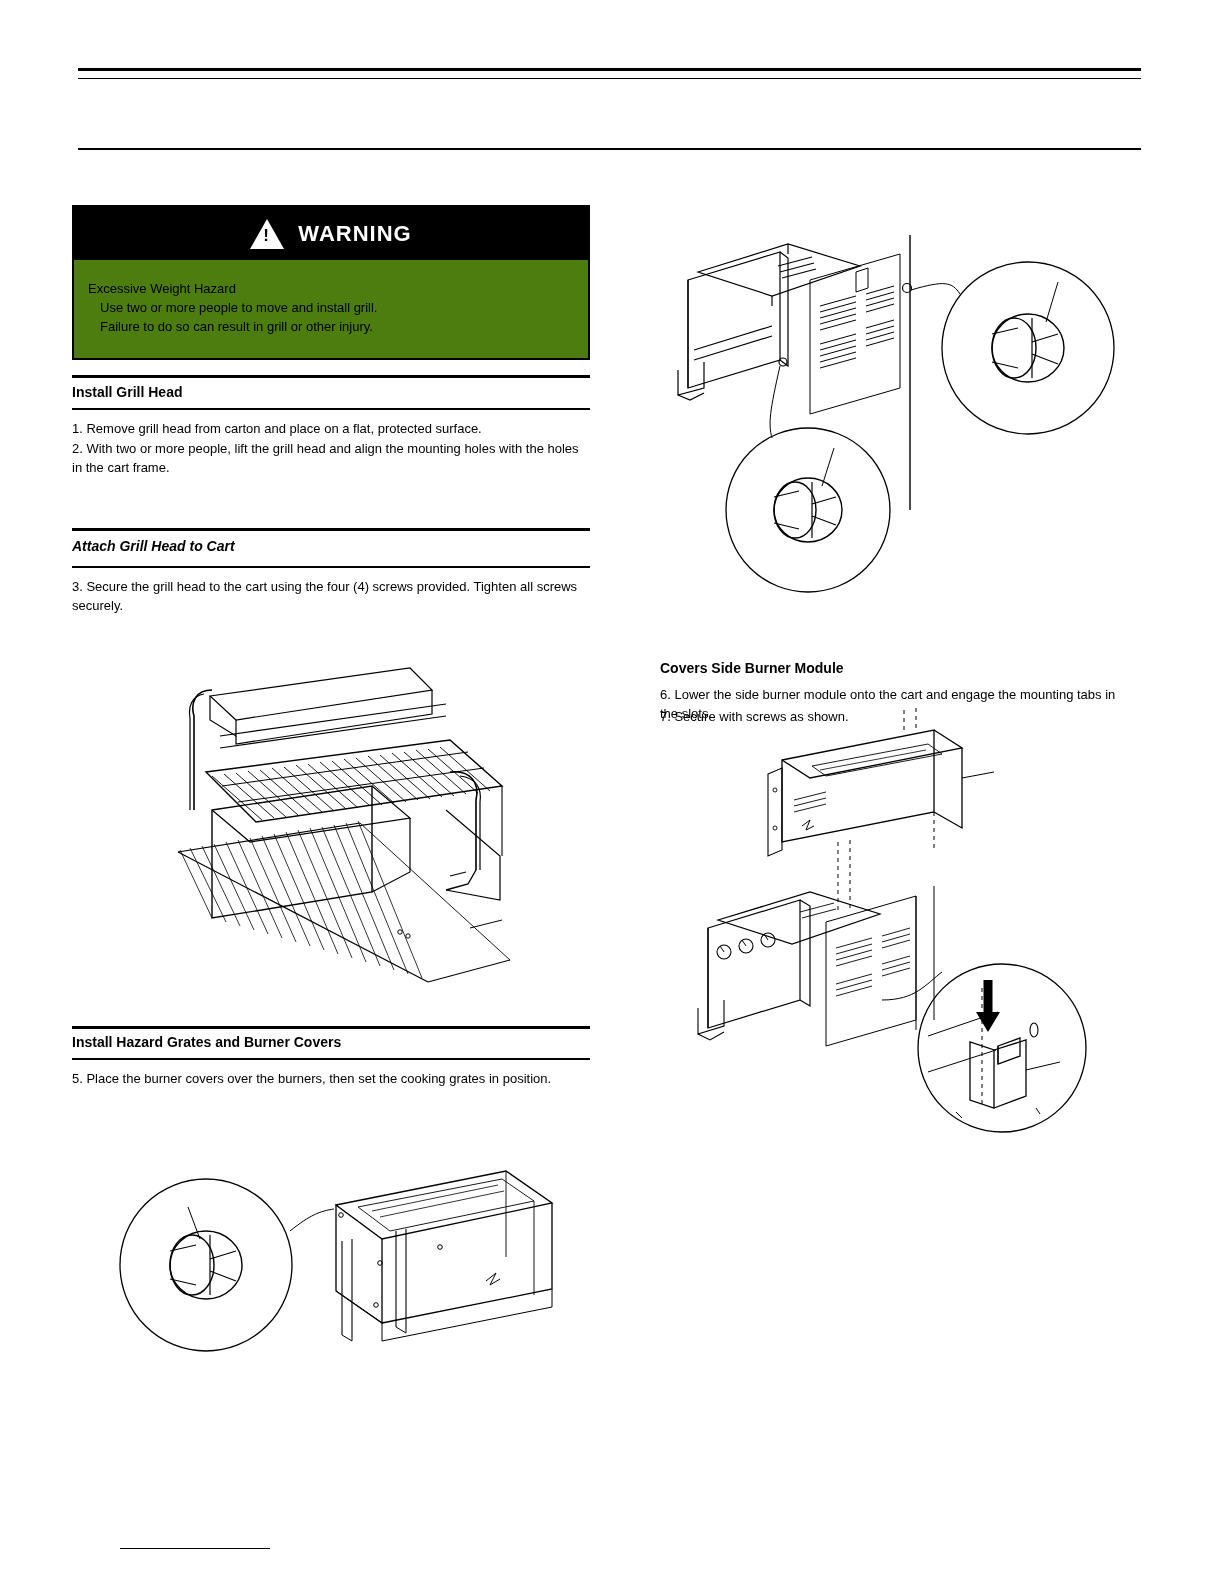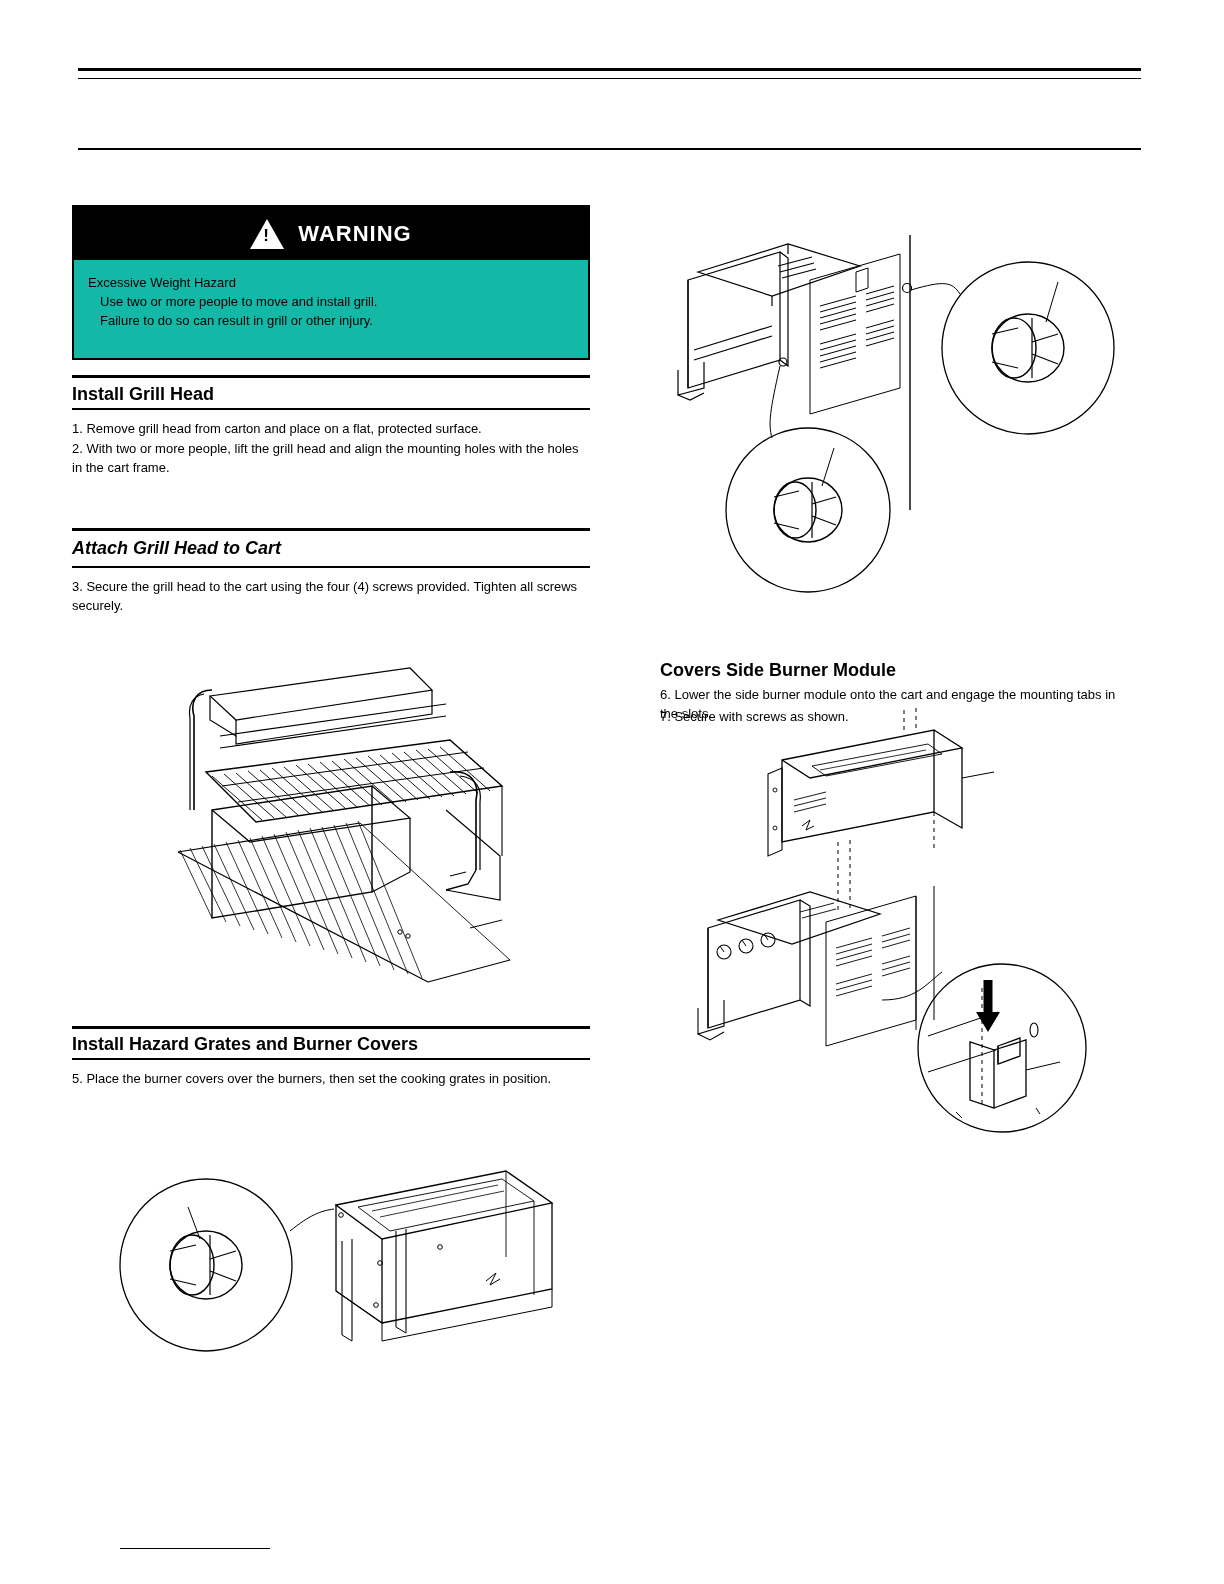--- a/index.html
+++ b/index.html
@@ -29,21 +29,21 @@
   }
 
   
   .warning-box {
     position: absolute;
     left: 72px;
     top: 205px;
     width: 518px;
     height: 155px;
     border: 2px solid #000;
-    background: #14b8a6;
+    background: #4d7c0f;
     box-sizing: border-box;
   }
   .warning-head {
     position: absolute;
     left: 0; top: 0;
     width: 100%;
     height: 53px;
     background: #000;
     display: flex;
     align-items: center;
@@ -71,31 +71,31 @@
     font-size: 22px;
     font-weight: bold;
     letter-spacing: 1px;
     margin-left: 14px;
   }
   .warning-body {
     position: absolute;
     left: 0;
     top: 53px;
     width: 100%;
-    padding: 14px 14px;
+    padding: 20px 14px;
     box-sizing: border-box;
     font-size: 13px;
     line-height: 1.45;
   }
   .warning-body .bullet {
     margin-left: 12px;
   }
   .heading {
     position: absolute;
-    font-size: 18px;
+    font-size: 14px;
     font-weight: bold;
   }
   .step {
     position: absolute;
     font-size: 13px;
     line-height: 1.45;
   }
 
   
   .art {

